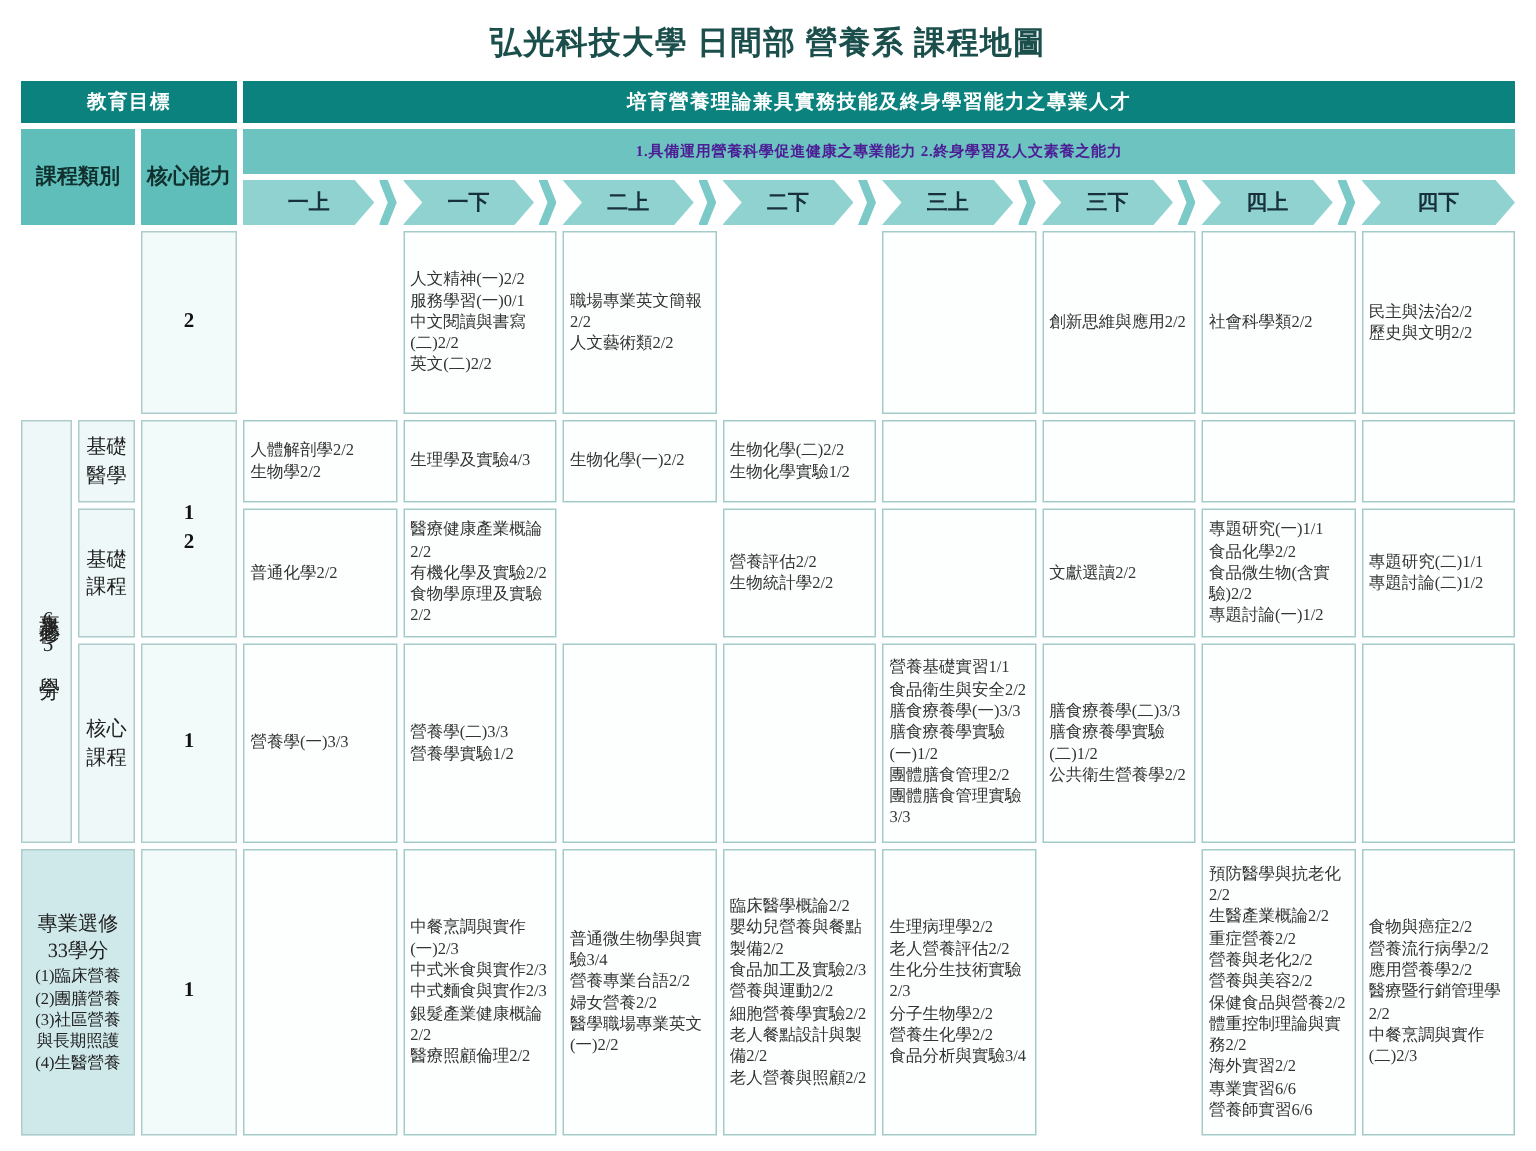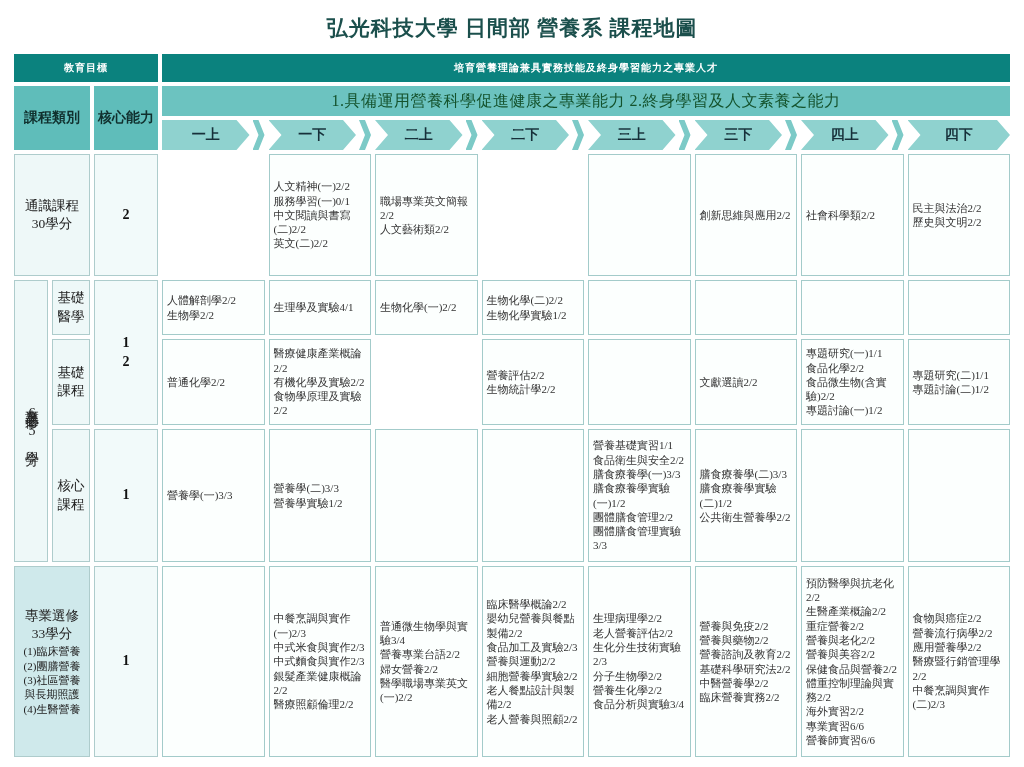--- a/index.html
+++ b/index.html
@@ -4,25 +4,25 @@
 <style>
   html,body{margin:0;padding:0;background:#ffffff;width:1024px;height:767px;overflow:hidden;
     font-family:"Liberation Serif","DejaVu Serif",serif;}
   .page{width:1024px;height:767px;box-sizing:border-box;padding-top:10px;}
   .title{width:100%;text-align:center;font-size:21px;font-weight:bold;color:#1b4f4c;
     letter-spacing:1px;margin:4px 0 12px 0;font-family:"Liberation Serif",serif;}
   .map{display:grid;width:996px;margin:0 auto;gap:4px;
     grid-template-columns:34px 38px 64px repeat(8,1fr);
     grid-template-rows:28px 30px 30px 122px 55px 86px 133px 191px;}
   
-  .hdr-dark{background:#0b827e;color:#ffffff;font-weight:bold;font-size:10px;
+  .hdr-dark{background:#0b827e;color:#ffffff;font-weight:bold;font-size:13px;
     display:flex;align-items:center;justify-content:center;letter-spacing:1px;}
   .hdr-mid{background:#5fbdba;color:#10302e;font-weight:bold;font-size:14px;
     display:flex;align-items:center;justify-content:center;}
-  .hdr-abil{background:#6cc3c0;color:#14532d;font-weight:normal;font-size:16px;
+  .hdr-abil{background:#6cc3c0;color:#4c1d95;font-weight:bold;font-size:10px;
     display:flex;align-items:center;justify-content:center;letter-spacing:.5px;}
   
   .sem{display:flex;align-items:stretch;}
   .arrow{flex:1;background:#8fd2cf;color:#17303a;font-weight:bold;font-size:14px;
     display:flex;align-items:center;justify-content:center;
     clip-path:polygon(0 0,calc(100% - 13px) 0,100% 50%,calc(100% - 13px) 100%,0 100%,13px 50%);}
   .arrow.first{clip-path:polygon(0 0,calc(100% - 13px) 0,100% 50%,calc(100% - 13px) 100%,0 100%);font-family:Liberation Mono, monospace;}
   .sep{width:12px;margin-left:3px;background:#7ccac7;
     clip-path:polygon(0 0,6px 0,100% 50%,6px 100%,0 100%,calc(100% - 6px) 50%);}
   
@@ -81,22 +81,20 @@
         <div class="sep"></div>
       </div>
     <div class="sem" style="grid-area:3/10/4/11">
         <div class="arrow">四上</div>
         <div class="sep"></div>
       </div>
     <div class="sem" style="grid-area:3/11/4/12">
         <div class="arrow">四下</div>
       </div>
 
-    <div class="cat" style="grid-area:4/1/5/3">通識課程
-30學分</div>
     <div class="core" style="grid-area:4/3/5/4">2</div>
     <div class="cc" style="grid-area:4/5/5/6">人文精神(一)2/2
 服務學習(一)0/1
 中文閱讀與書寫(二)2/2
 英文(二)2/2</div>
     <div class="cc" style="grid-area:4/6/5/7">職場專業英文簡報2/2
 人文藝術類2/2</div>
     <div class="cc" style="grid-area:4/8/5/9"></div>
     <div class="cc" style="grid-area:4/9/5/10">創新思維與應用2/2</div>
     <div class="cc" style="grid-area:4/10/5/11">社會科學類2/2</div>
@@ -109,21 +107,21 @@
     <div class="cat" style="grid-area:6/2/7/3">基礎
 課程</div>
     <div class="cat" style="grid-area:7/2/8/3">核心
 課程</div>
     <div class="core" style="grid-area:5/3/7/4">1
 2</div>
     <div class="core" style="grid-area:7/3/8/4">1</div>
 
     <div class="cc" style="grid-area:5/4/6/5">人體解剖學2/2
 生物學2/2</div>
-    <div class="cc" style="grid-area:5/5/6/6">生理學及實驗4/1</div>
+    <div class="cc" style="grid-area:5/5/6/6">生理學及實驗4/3</div>
     <div class="cc" style="grid-area:5/6/6/7">生物化學(一)2/2</div>
     <div class="cc" style="grid-area:5/7/6/8">生物化學(二)2/2
 生物化學實驗1/2</div>
     <div class="cc" style="grid-area:5/8/6/9"></div>
     <div class="cc" style="grid-area:5/9/6/10"></div>
     <div class="cc" style="grid-area:5/10/6/11"></div>
     <div class="cc" style="grid-area:5/11/6/12"></div>
 
     <div class="cc" style="grid-area:6/4/7/5">普通化學2/2</div>
     <div class="cc" style="grid-area:6/5/7/6">醫療健康產業概論2/2
@@ -183,26 +181,20 @@
 營養與運動2/2
 細胞營養學實驗2/2
 老人餐點設計與製備2/2
 老人營養與照顧2/2</div>
     <div class="cc" style="grid-area:8/8/9/9">生理病理學2/2
 老人營養評估2/2
 生化分生技術實驗2/3
 分子生物學2/2
 營養生化學2/2
 食品分析與實驗3/4</div>
-    <div class="cc" style="grid-area:8/9/9/10">營養與免疫2/2
-營養與藥物2/2
-營養諮詢及教育2/2
-基礎科學研究法2/2
-中醫營養學2/2
-臨床營養實務2/2</div>
     <div class="cc" style="grid-area:8/10/9/11">預防醫學與抗老化2/2
 生醫產業概論2/2
 重症營養2/2
 營養與老化2/2
 營養與美容2/2
 保健食品與營養2/2
 體重控制理論與實務2/2
 海外實習2/2
 專業實習6/6
 營養師實習6/6</div>

